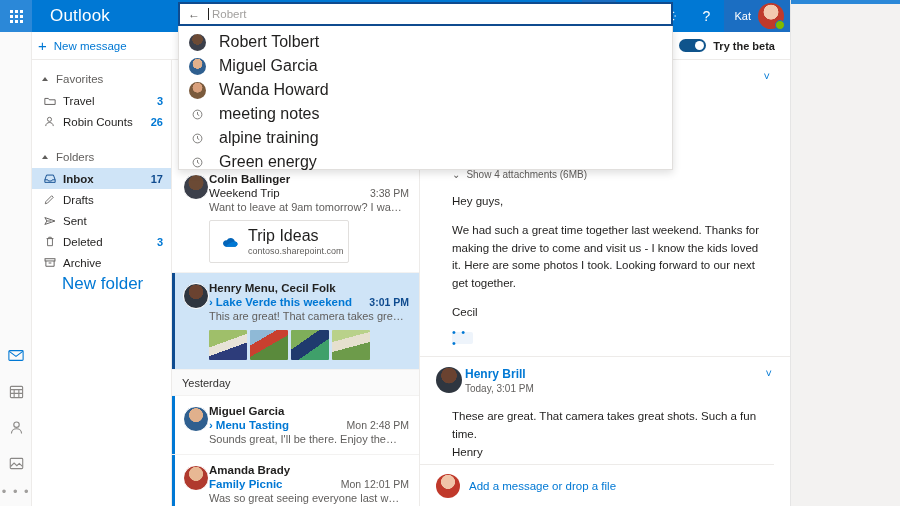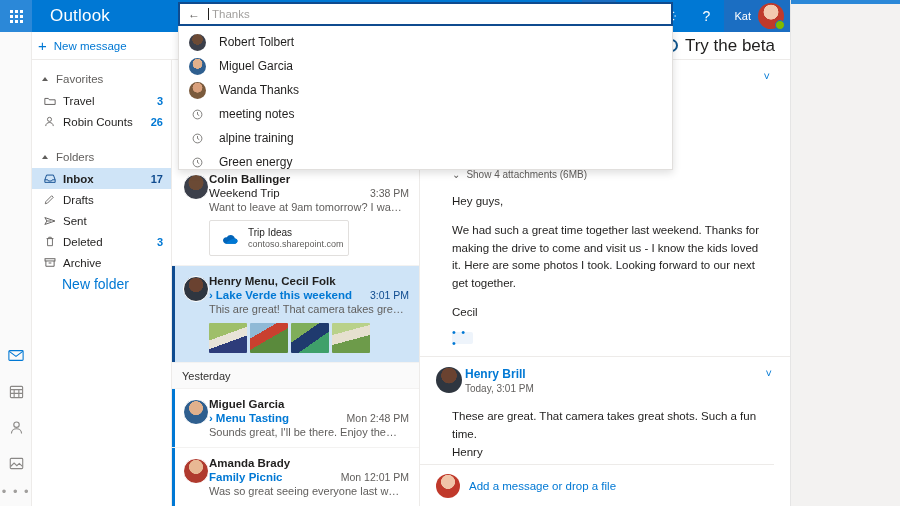--- a/index.html
+++ b/index.html
@@ -77,21 +77,21 @@
     padding-right: 15px;
   }
   .toggle {
     width: 27px; height: 13px; border-radius: 7px; background: #0f548c;
     position: relative;
   }
   .toggle .knob {
     position: absolute; right: 2px; top: 2px; width: 9px; height: 9px;
     border-radius: 50%; background: #fff;
   }
-  .beta-label { font-size: 17px; color: #201f1e; }
+  .beta-label { font-size: 11px; color: #201f1e; font-weight: bold; }
 
   
   .rail {
     position: absolute; top: 32px; left: 0; width: 32px; bottom: 0;
     background: #fafafa; border-right: 1px solid #edebe9;
   }
   .rail-bottom {
     position: absolute; bottom: 4px; left: 0; width: 32px;
     display: flex; flex-direction: column; align-items: center; gap: 6px;
   }
@@ -122,21 +122,21 @@
   }
   .folder.sel { background: #cfe4f7; font-weight: 600; }
   .folder .fi {
     width: 13px; display: flex; align-items: center; justify-content: center;
     color: #605e5c; font-size: 10px;
   }
   .folder .flabel { flex: 1; white-space: nowrap; overflow: hidden; }
   .folder .fcount { color: #0078d4; font-size: 11px; font-weight: 600; }
   .folder.sel .fcount { color: #0f4b8f; }
   .newfolder {
-    color: #0078d4; font-size: 14px; padding-left: 30px; height: 22px;
+    color: #0078d4; font-size: 17px; padding-left: 30px; height: 22px;
     display: flex; align-items: center;
   }
 
   
   .msglist {
     position: absolute; top: 60px; left: 172px; width: 248px; bottom: 0;
     background: #fff; border-right: 1px solid #edebe9; overflow: hidden;
   }
   .daysep {
     height: 26px; display: flex; align-items: center; padding-left: 10px;
@@ -162,32 +162,32 @@
   .mrow2 {
     display: flex; align-items: baseline; gap: 4px; margin-bottom: 2px;
   }
   .msubj {
     font-size: 11.5px; color: #201f1e; flex: 1; white-space: nowrap;
     overflow: hidden; text-overflow: ellipsis;
   }
   .msubj.link { color: #0078d4; font-weight: 700; }
   .msubj .carat { color: #0078d4; font-weight: 700; margin-right: 3px; }
   .mtime { font-size: 10.5px; color: #605e5c; flex: none; }
-  .mtime.b { color: #0f4b8f; font-weight: 400; }
+  .mtime.b { color: #0f4b8f; font-weight: 700; }
   .mprev {
     font-size: 11px; color: #605e5c; white-space: nowrap; overflow: hidden;
     text-overflow: ellipsis;
   }
   .attcard {
     margin-top: 7px; border: 1px solid #e1dfdd; background: #fff;
     border-radius: 2px; display: flex; align-items: center; gap: 9px;
     padding: 6px 10px; width: 140px;
   }
   .onedrive { width: 19px; height: 13px; flex: none; }
-  .att-t { font-size: 10px; color: #201f1e; }
+  .att-t { font-size: 16px; color: #201f1e; }
   .att-s { font-size: 9px; color: #605e5c; margin-top: 1px; }
   .thumbs { display: flex; gap: 3px; margin-top: 8px; }
   .thumb { width: 38px; height: 30px; border-radius: 1px; }
 
   
   .reading {
     position: absolute; top: 60px; left: 420px; width: 370px; bottom: 0;
     background: #fff; overflow: hidden;
   }
   .rd-chev {
@@ -238,21 +238,21 @@
   .sb-back { color: #605e5c; font-size: 12px; line-height: 1; }
   .sb-caret { width: 1px; height: 12px; background: #201f1e; }
   .sb-ph { font-size: 11.5px; color: #a19f9d; margin-left: -5px; }
   .sugg {
     position: absolute; top: 26px; left: 178px; width: 495px; height: 144px;
     background: #fff; border: 1px solid #e1dfdd; border-top: none;
     box-shadow: 0 3px 8px rgba(0,0,0,.13); z-index: 39; padding-top: 4px;
   }
   .sugg-item {
     display: flex; align-items: center; gap: 13px; height: 24px;
-    padding-left: 10px; font-size: 12px; color: #201f1e;
+    padding-left: 10px; font-size: 16px; color: #201f1e;
   }
   .sugg-av { width: 17px; height: 17px; border-radius: 50%; flex: none; }
   .clockic {
     width: 17px; flex: none; display: flex; align-items: center;
     justify-content: center; color: #605e5c; font-size: 10px;
   }
 
   
   .p1 { background: linear-gradient(160deg,#9fbf6a 0 40%,#e8e3d8 40% 60%,#2d3c7a 60% 100%); }
   .p2 { background: linear-gradient(150deg,#8fb9d6 0 30%,#c9402f 30% 52%,#5a8a3c 52% 100%); }
@@ -559,35 +559,35 @@
 
     <div class="compose">
       <div class="compose-av av-f"></div>
       <div class="compose-txt">Add a message or drop a file</div>
     </div>
   </div>
 
   <div class="searchbox">
     <span class="sb-back">←</span>
     <span class="sb-caret"></span>
-    <span class="sb-ph">Thanks</span>
+    <span class="sb-ph">Robert</span>
   </div>
 
   <div class="sugg">
     <div class="sugg-item">
       <div class="sugg-av av-a"></div>
       <span>Robert Tolbert</span>
     </div>
     <div class="sugg-item">
       <div class="sugg-av av-b"></div>
       <span>Miguel Garcia</span>
     </div>
     <div class="sugg-item">
       <div class="sugg-av av-d"></div>
-      <span>Wanda Thanks</span>
+      <span>Wanda Howard</span>
     </div>
     <div class="sugg-item">
       <span class="clockic">
         <svg width="11" height="11" viewBox="0 0 14 14" fill="none" stroke="#605e5c" stroke-width="1">
             <circle cx="7" cy="7" r="5.6"></circle>
             <path d="M7 3.8V7l2.2 1.4"></path>
           </svg>
       </span>
       <span>meeting notes</span>
     </div>

